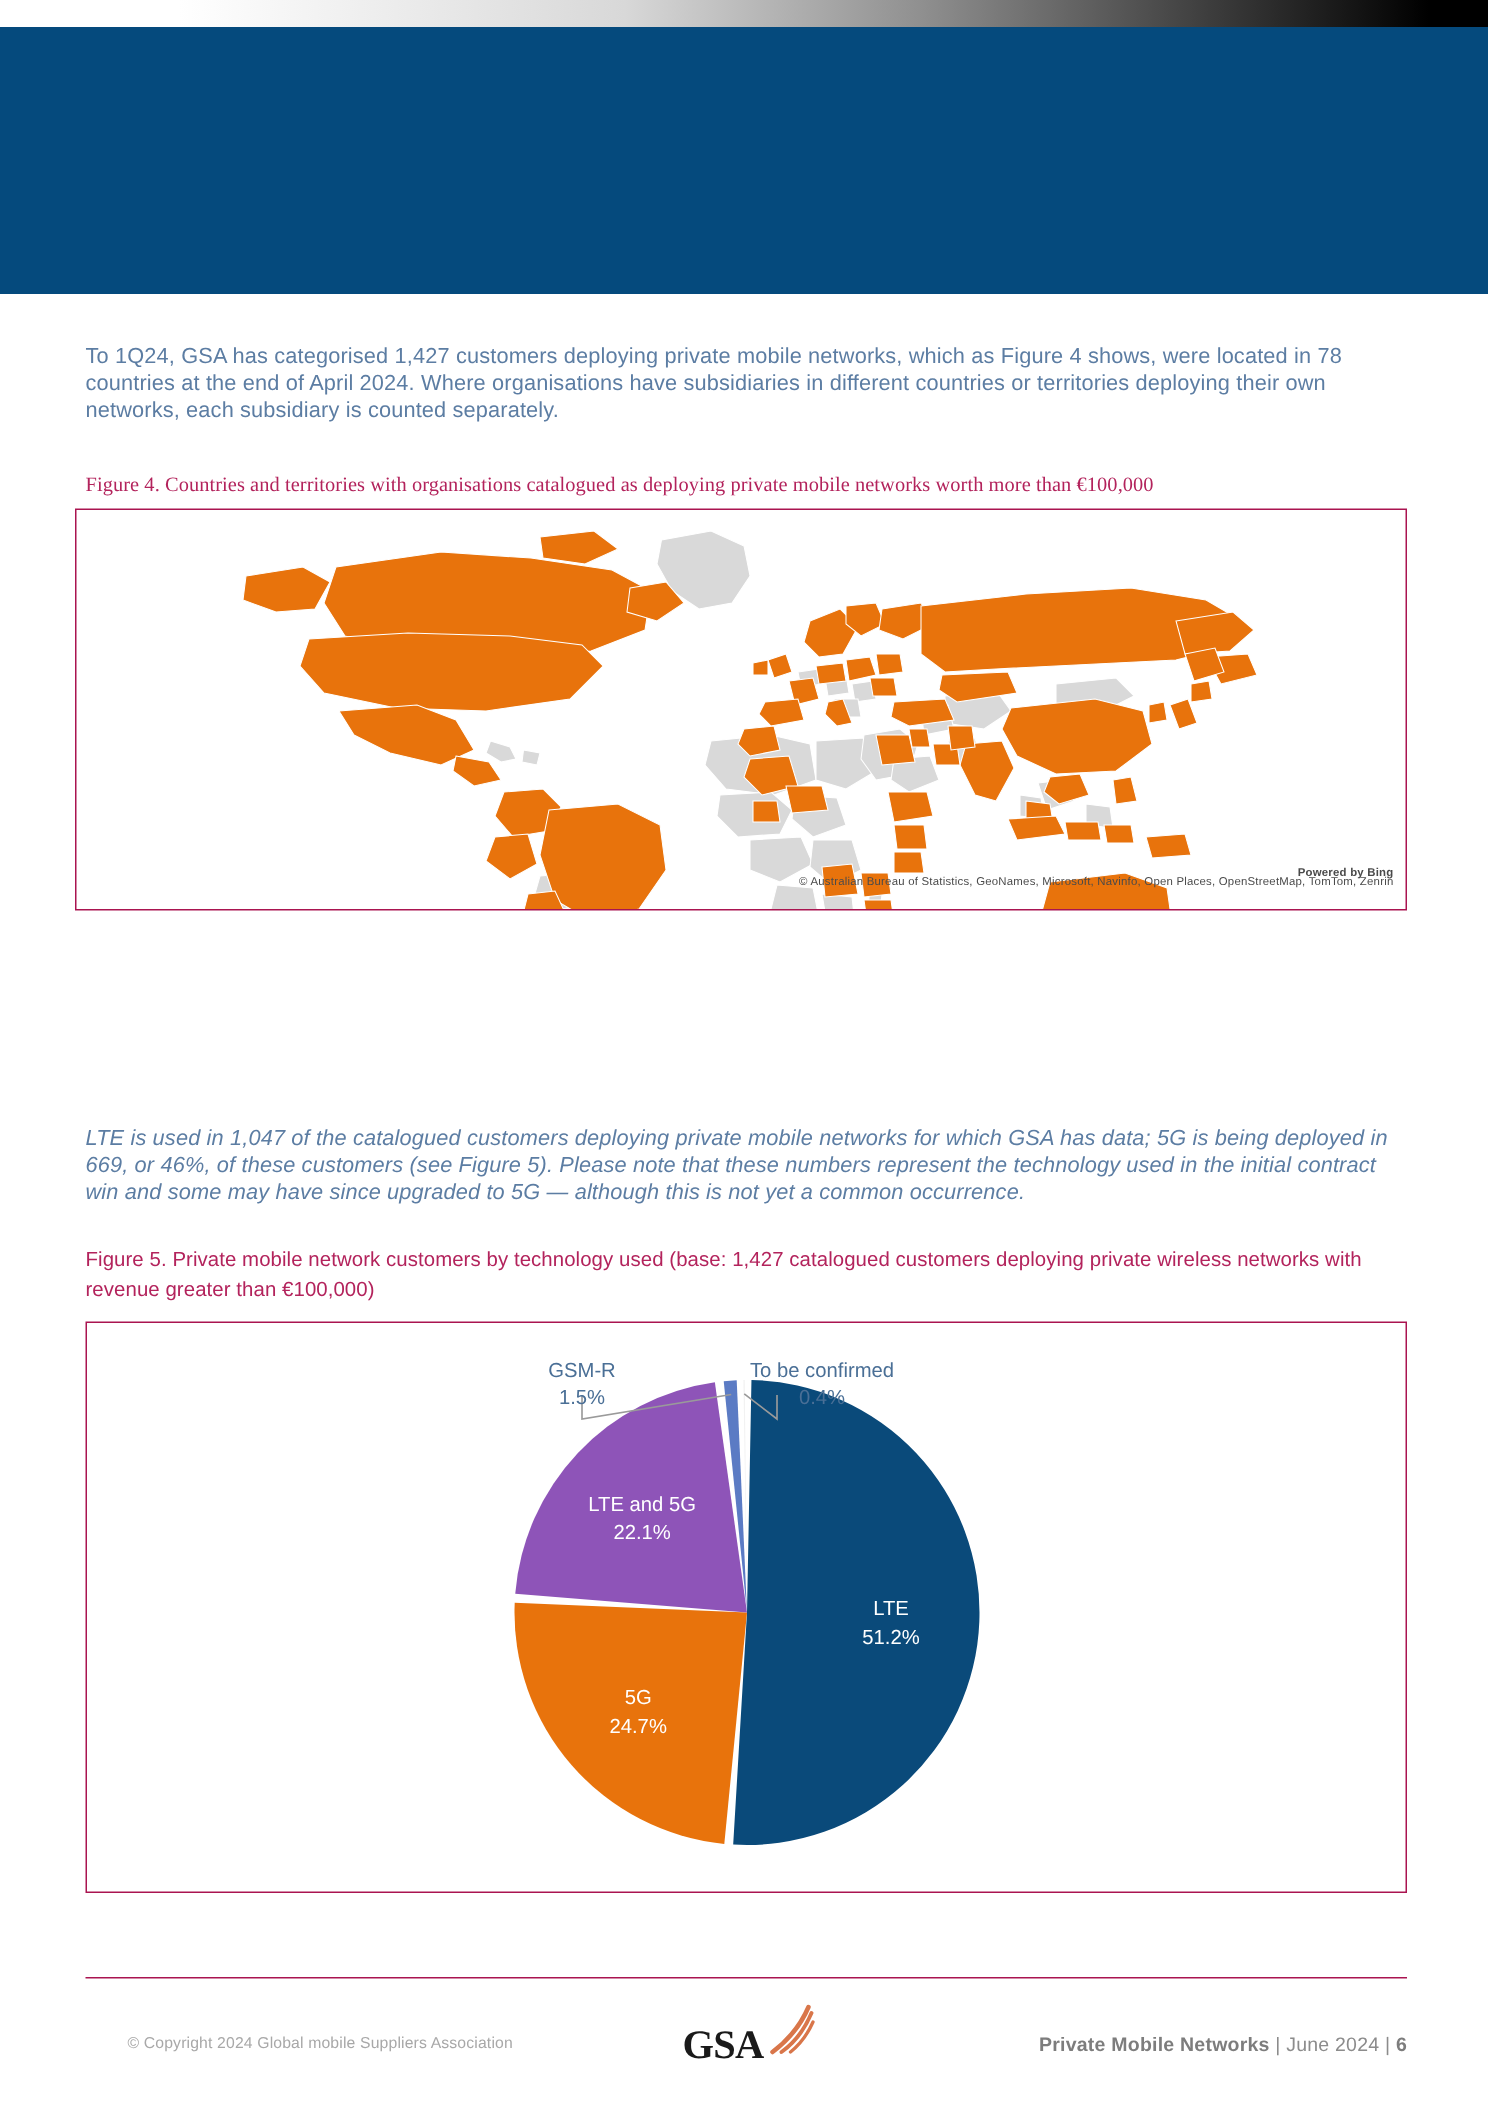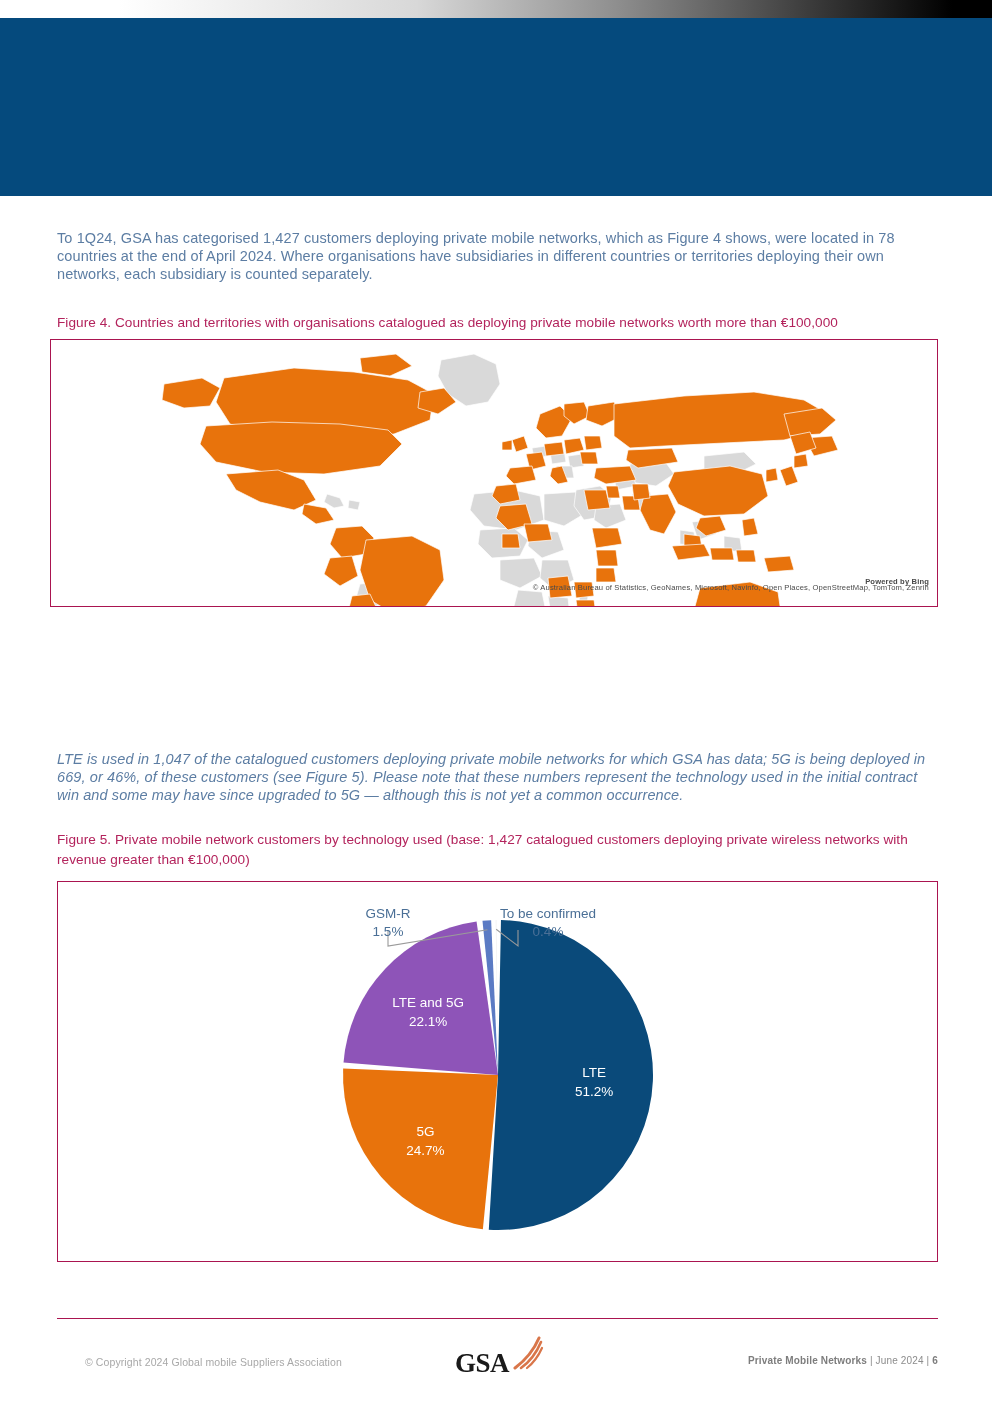--- a/index.html
+++ b/index.html
@@ -48,21 +48,21 @@
   .fig-caption {
     position: absolute;
     left: 57px;
     width: 880px;
     color: #b3235c;
     font-size: 13.6px;
     line-height: 20px;
     letter-spacing: 0.05px;
   }
   #para-1 { top: 229px; }
-  #caption-fig4 { top: 313px; }
+  #caption-fig4 { top: 313px; font-family: Liberation Serif, serif; }
   #para-2 { top: 750px; font-style: italic; }
   #caption-fig5 { top: 830px; }
 
   
   .figure-box {
     position: absolute;
     border: 1.3px solid #aa1450;
     background: #ffffff;
     box-sizing: border-box;
   }
@@ -136,21 +136,21 @@
     position: absolute;
     left: 85px; top: 1356px;
     color: #a8a8a8;
     font-size: 10.5px;
     letter-spacing: 0.1px;
   }
   #footer-meta {
     position: absolute;
     right: 54px; top: 1355px;
     color: #8c8c8c;
-    font-size: 10px;
+    font-size: 13px;
     letter-spacing: 0.15px;
   }
   #footer-meta .strong { font-weight: bold; color: #7d7d7d; }
   #gsa-logo {
     position: absolute;
     left: 455px; top: 1334px;
     width: 90px; height: 48px;
   }
   #gsa-text {
     position: absolute;

